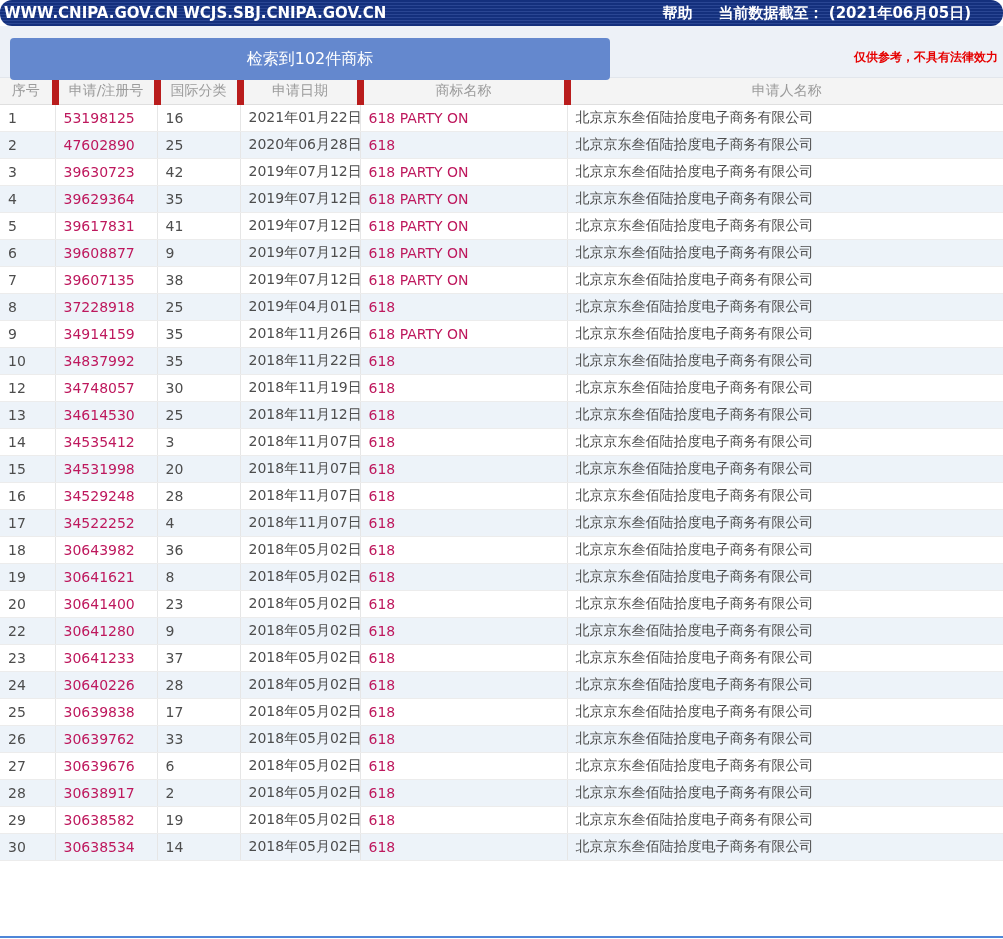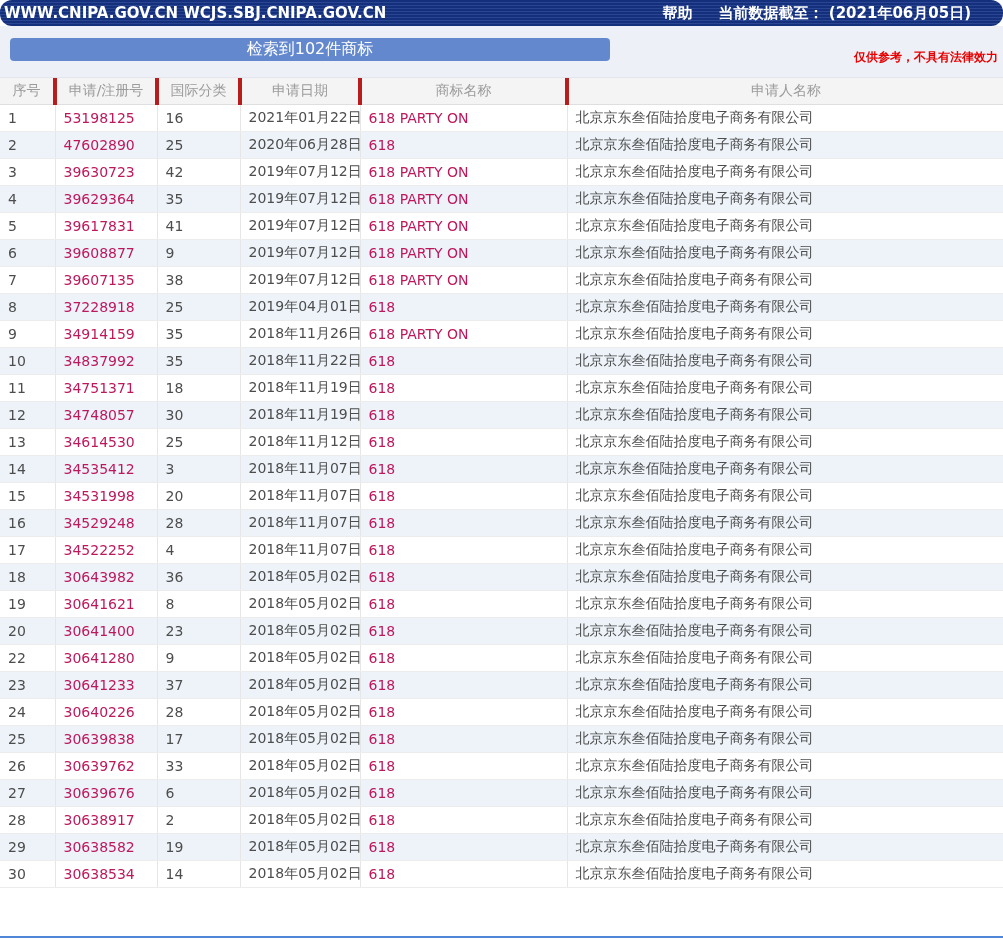--- a/index.html
+++ b/index.html
@@ -29,21 +29,21 @@
   
   .banner {
     position:relative;
     height:52px;
     background:#edf1f7;
     border-bottom:1px solid #e2e6ec;
   }
   .result-btn {
     position:absolute;
     left:10px; top:12px;
-    width:600px; height:23px;
+    width:600px; height:42px;
     background:#6488ce;
     border:none;
     border-radius:4px;
     color:#fff;
     font-size:16px;
     font-family:inherit;
     cursor:pointer;
   }
   .disclaimer {
     position:absolute;
@@ -60,21 +60,21 @@
     border-collapse:collapse;
     table-layout:fixed;
   }
   table.results th {
     height:26px;
     background:#f4f4f4;
     color:#9b9b9b;
     font-weight:normal;
     font-size:14px;
     text-align:center;
-    border-right:4px solid #b91c1c;
+    border-right:7px solid #b91c1c;
     border-bottom:1px solid #dfdfdf;
   }
   table.results td {
     height:27px;
     font-size:14px;
     color:#4d4d4d;
     padding:0 4px 0 8px;
     border-right:1px solid #e6e6e6;
     border-bottom:1px solid #ececec;
     white-space:nowrap;
@@ -216,28 +216,20 @@
 
   <tr>
     <td>10</td>
     <td><a class="link">34837992</a></td>
     <td>35</td>
     <td>2018年11月22日</td>
     <td><a class="link">618</a></td>
     <td>北京京东叁佰陆拾度电子商务有限公司</td>
   </tr>
 
-  <tr>
-    <td>11</td>
-    <td><a class="link">34751371</a></td>
-    <td>18</td>
-    <td>2018年11月19日</td>
-    <td><a class="link">618</a></td>
-    <td>北京京东叁佰陆拾度电子商务有限公司</td>
-  </tr>
 
   <tr>
     <td>12</td>
     <td><a class="link">34748057</a></td>
     <td>30</td>
     <td>2018年11月19日</td>
     <td><a class="link">618</a></td>
     <td>北京京东叁佰陆拾度电子商务有限公司</td>
   </tr>
 

